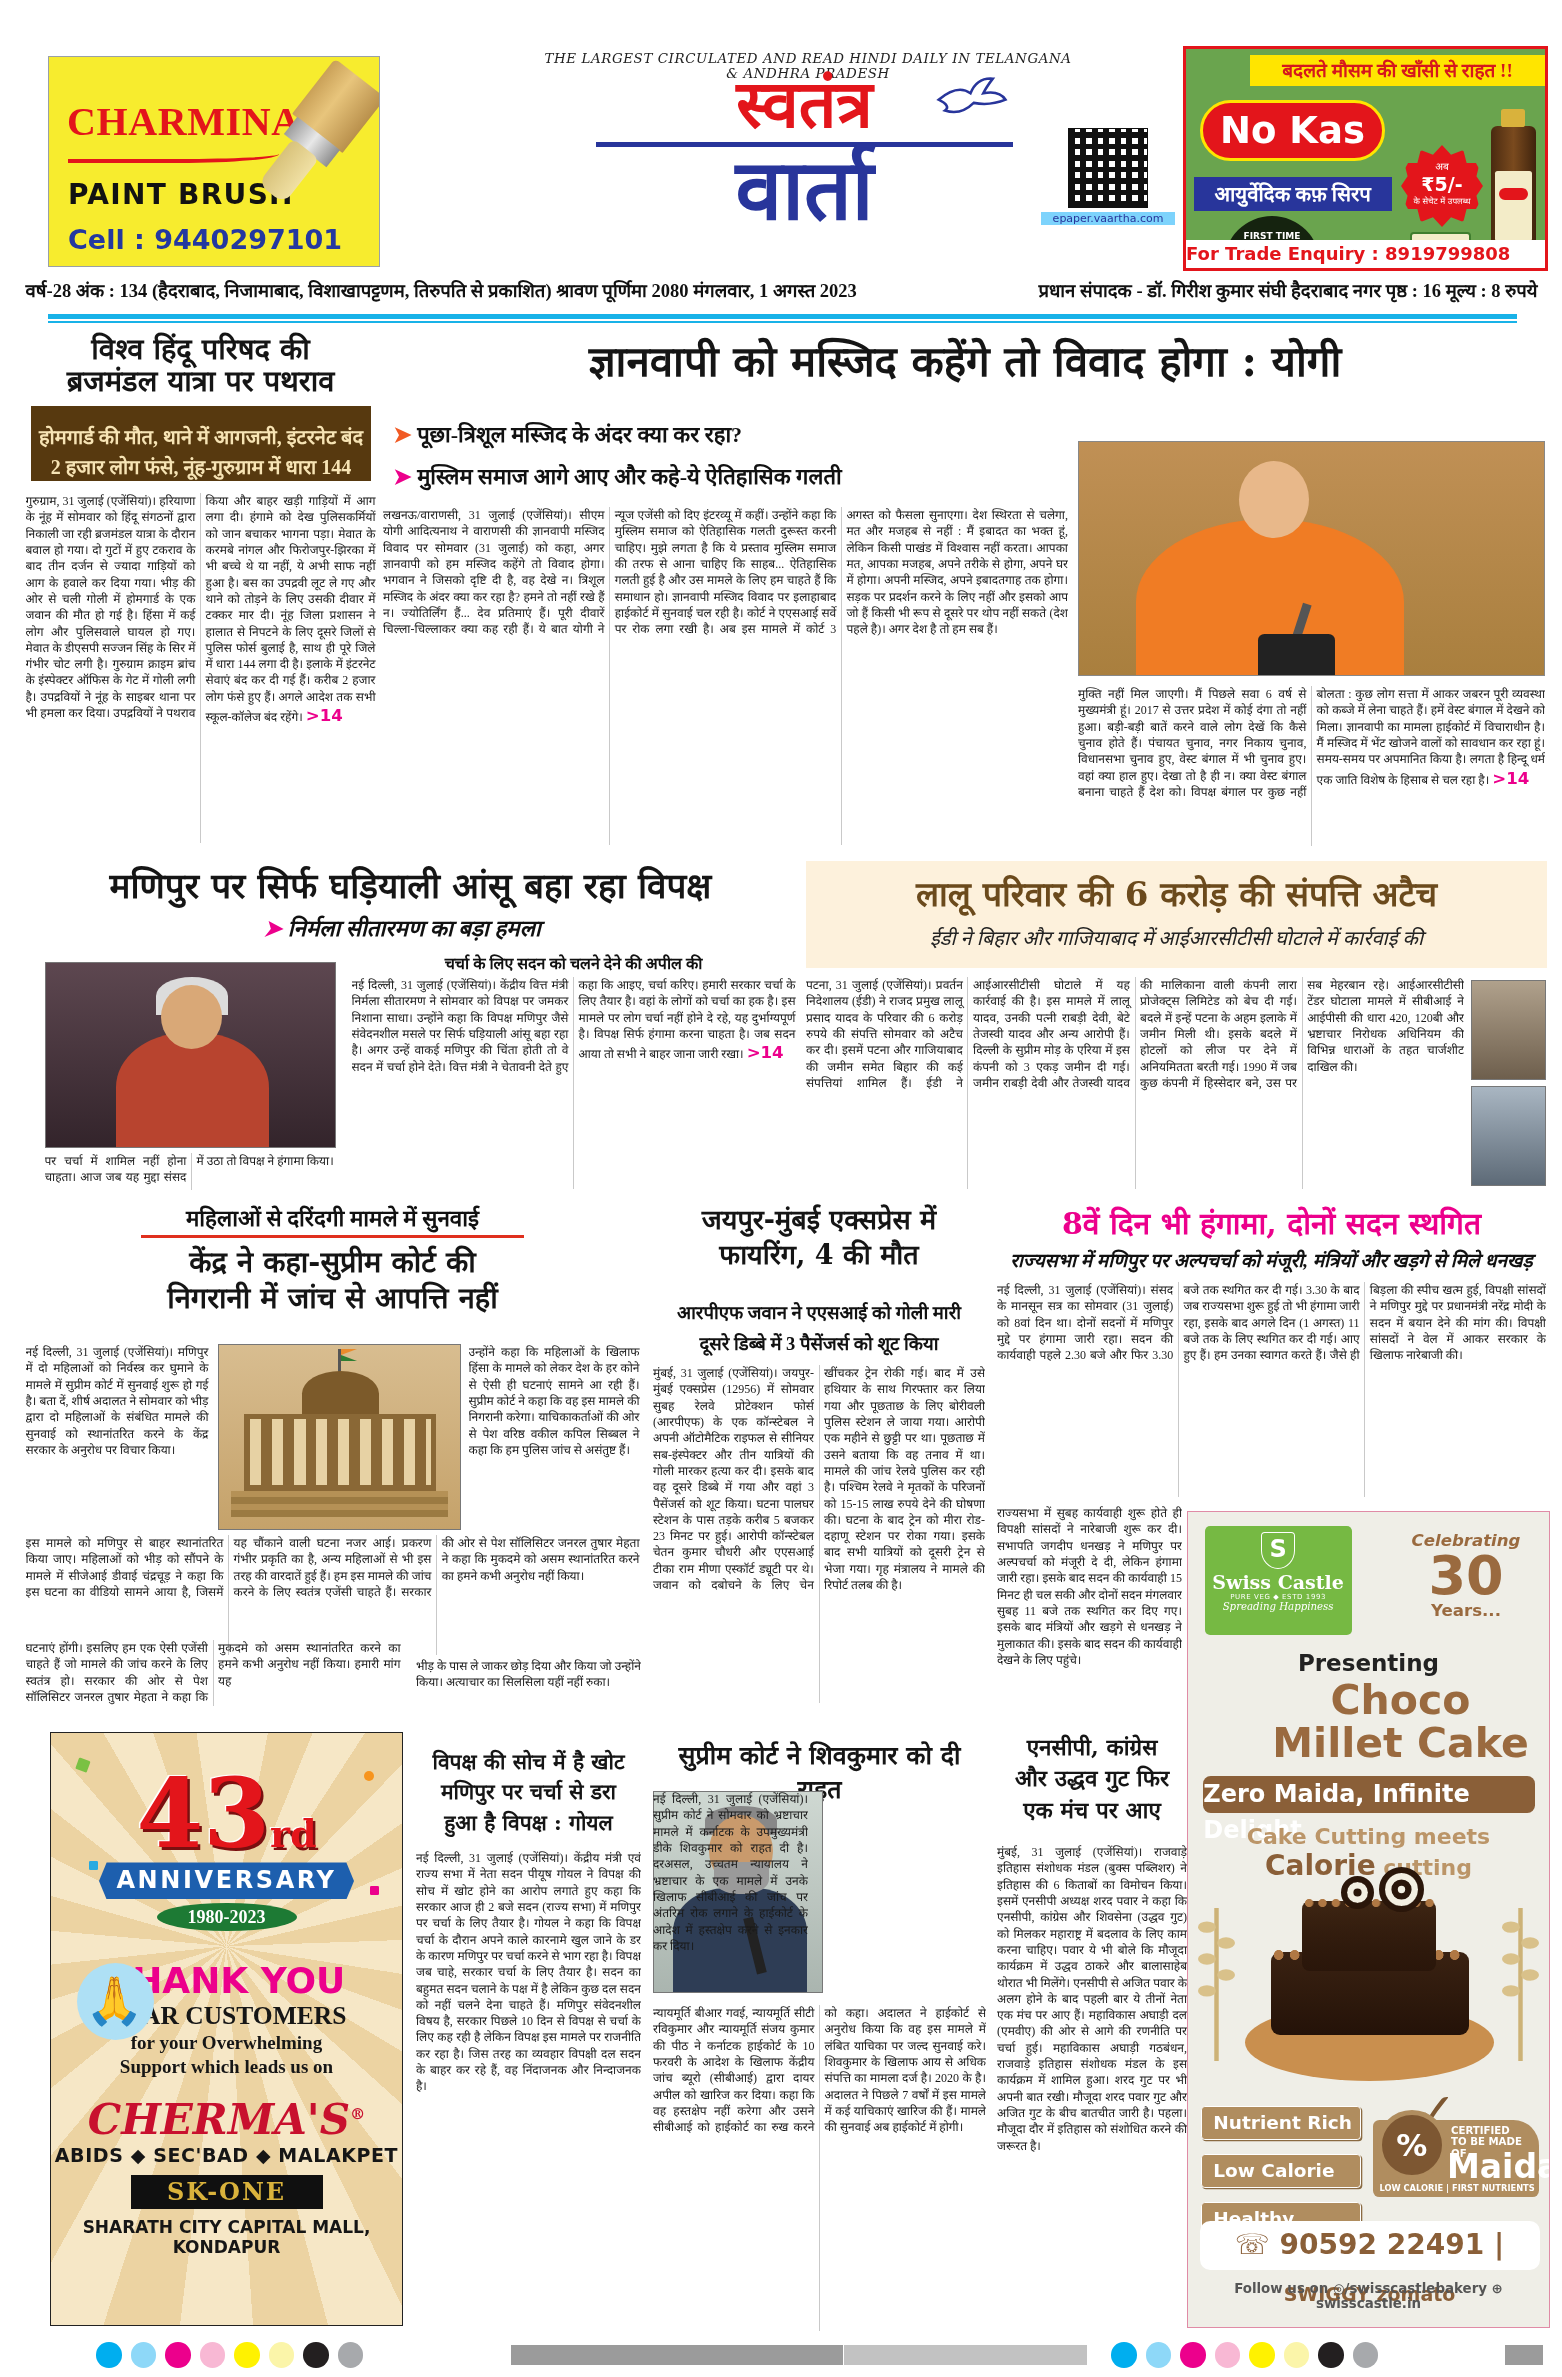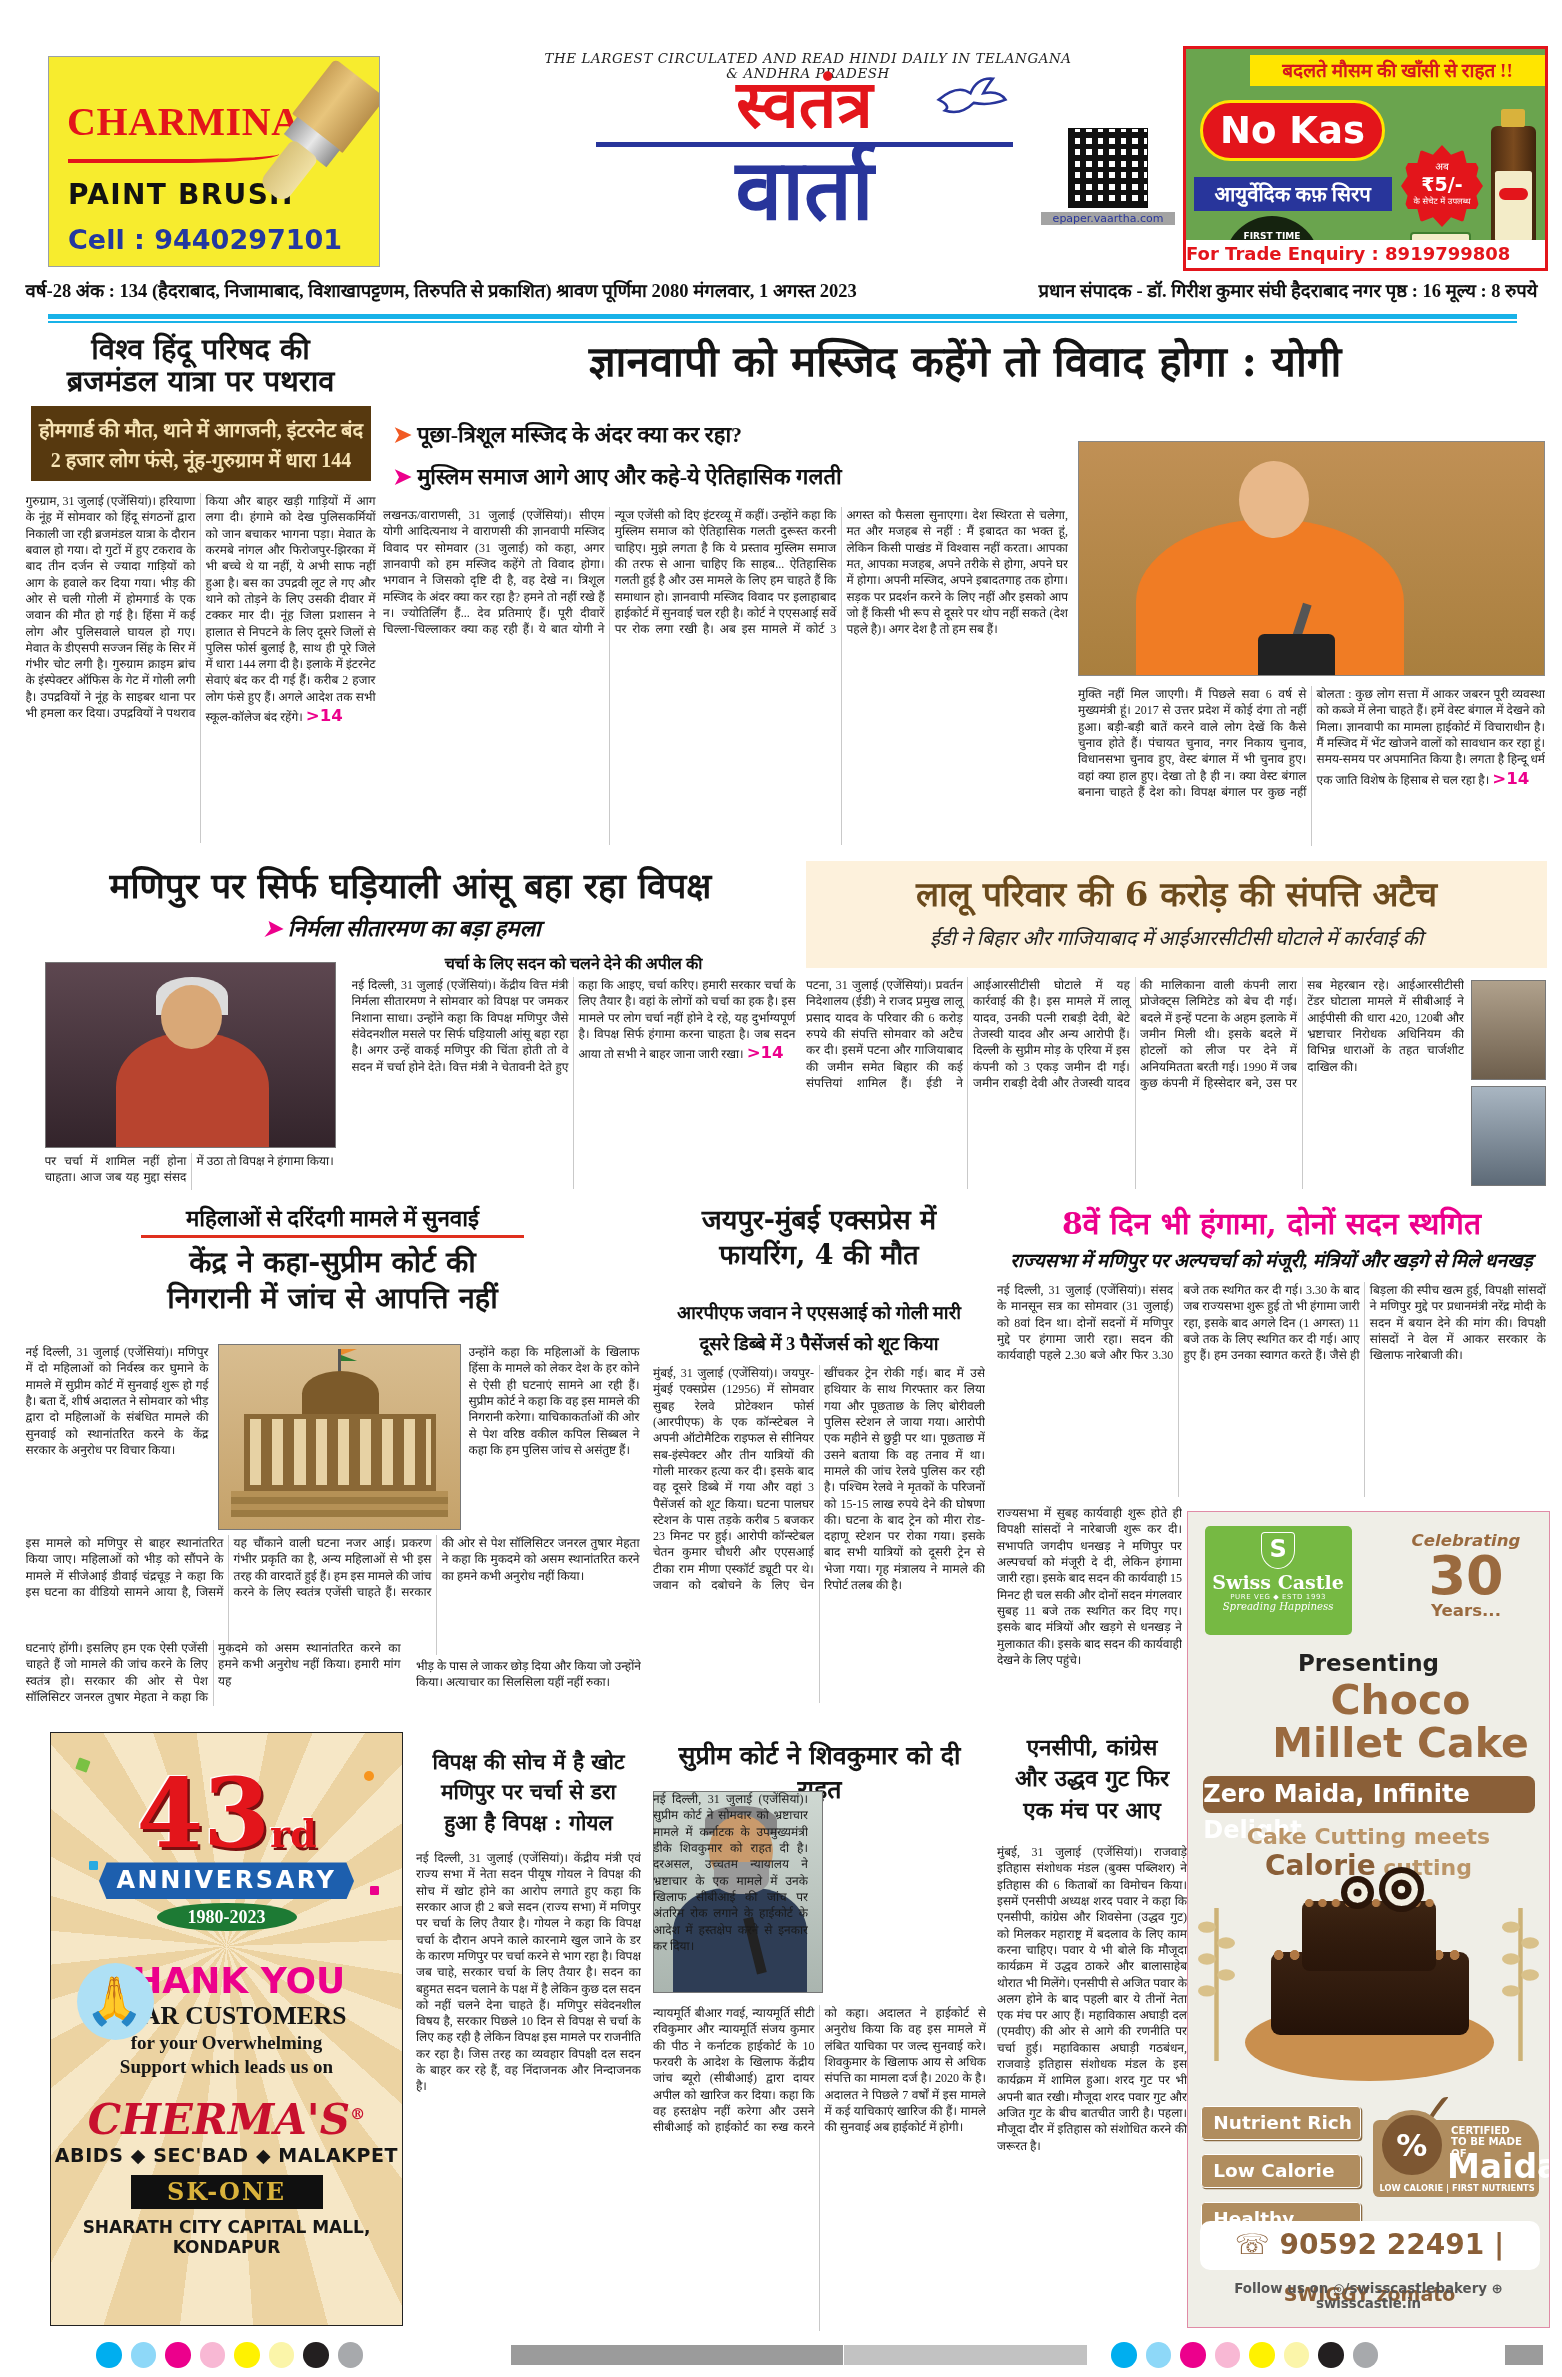--- a/index.html
+++ b/index.html
@@ -49,39 +49,39 @@
   
   .tagline { left:543px; top:51px; width:530px; font-size:13.4px; letter-spacing:0.6px; color:#222; font-style:italic; font-family:"DejaVu Serif",serif; text-align:center; }
   .mast { left:562px; top:72px; width:485px; height:198px; text-align:center; }
   .mast-row1 { position:relative; font-size:66px; font-weight:bold; color:#e3151b; line-height:1.0; }
   .mast-dove { position:absolute; right:38px; top:-5.1px; }
   .mast-rule { width:86%; height:5.7px; background:#28359b; margin:3.8px auto 0; }
   .mast-row2 { font-size:84px; font-weight:bold; color:#28359b; line-height:1.05; }
   .qr { left:1068px; top:128px; width:80px; height:80px; border:1.9px solid #111; background:
       repeating-linear-gradient(0deg,#111 0 5.7px,transparent 5.7px 11.5px),
       repeating-linear-gradient(90deg,#111 0 5.7px,#fff 5.7px 11.5px); }
-  .qr-caption { left:1041px; top:212px; width:134px; font-size:11px; color:#28359b; text-align:center; font-family:"DejaVu Sans",sans-serif; background:#a3a3a3; }
+  .qr-caption { left:1041px; top:212px; width:134px; font-size:11px; color:#28359b; text-align:center; font-family:"DejaVu Sans",sans-serif; background:#7dd3fc; }
 
   .dateline { left:25.5px; top:277px; width:1512px; display:flex; justify-content:space-between; font-size:18.5px; font-weight:bold; }
   .rule-cyan1 { left:48px; top:314px; width:1469px; height:4.5px; background:#18b2e8; }
   .rule-cyan2 { left:48px; top:321px; width:1469px; height:1.9px; background:#18b2e8; }
 
   
   .headline { font-weight:bold; color:#151515; font-family:"DejaVu Serif",serif; }
   .kicker-arrow { color:#ec008c; font-weight:bold; }
   .body-text { font-size:12px; line-height:1.36; color:#1a1a1a; overflow:hidden; }
   .cols2 { column-count:2; column-gap:10.2px; column-rule:0.6px solid #c9c9c9; }
   .cols3 { column-count:3; column-gap:10.2px; column-rule:0.6px solid #c9c9c9; }
   .cols4 { column-count:4; column-gap:10.2px; column-rule:0.6px solid #c9c9c9; }
   .jump { color:#ec008c; font-weight:bold; font-size:16.6px; font-family:"DejaVu Sans",sans-serif; }
   .photo { background:#b5b5b5; overflow:hidden; }
 
   
   .vhp-headline { left:25.5px; top:333px; width:350px; font-size:29px; line-height:1.12; }
-  .vhp-box { left:31px; top:406px; width:340px; height:75px; background:#57390f; color:#f7e4b5; font-size:20px; font-weight:bold; line-height:1.5; text-align:center; padding-top:9px; }
+  .vhp-box { left:31px; top:406px; width:340px; height:75px; background:#57390f; color:#f7e4b5; font-size:20px; font-weight:bold; line-height:1.5; text-align:center; padding-top:16px; }
   .vhp-body { left:25.5px; top:493px; width:350px; height:350px; }
 
   
   .gy { left:383px; top:340px; width:1164px; height:511px; }
   .gy-headline { position:absolute; left:0; top:0; width:100%; font-size:42px; line-height:1.05; }
   .gy-bullet { position:absolute; left:10.2px; width:677px; font-size:22px; font-weight:bold; }
   .gy-photo { position:absolute; left:695px; top:101px; width:467px; height:235px; border:0.6px solid #888; }
   .gy-b1 { position:absolute; left:0; top:167px; width:685px; height:338px; }
   .gy-b2 { position:absolute; left:695px; top:346px; width:467px; height:160px; }
 

